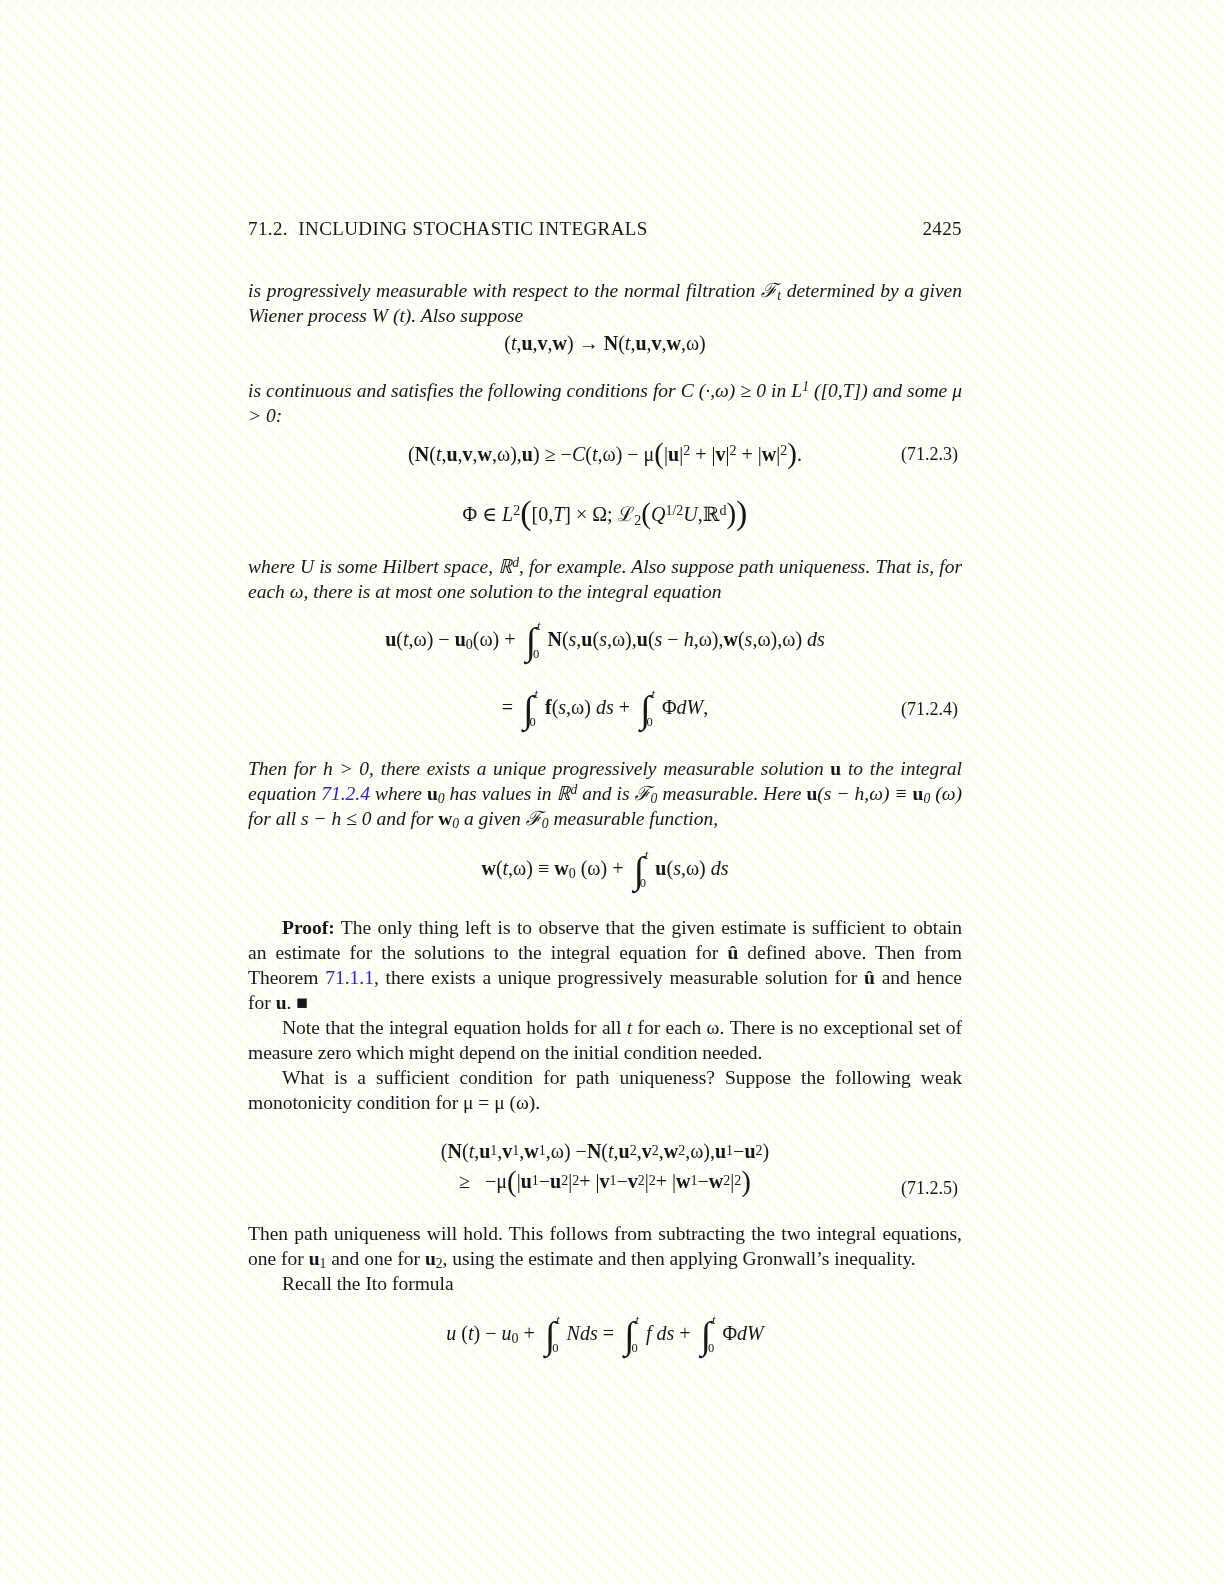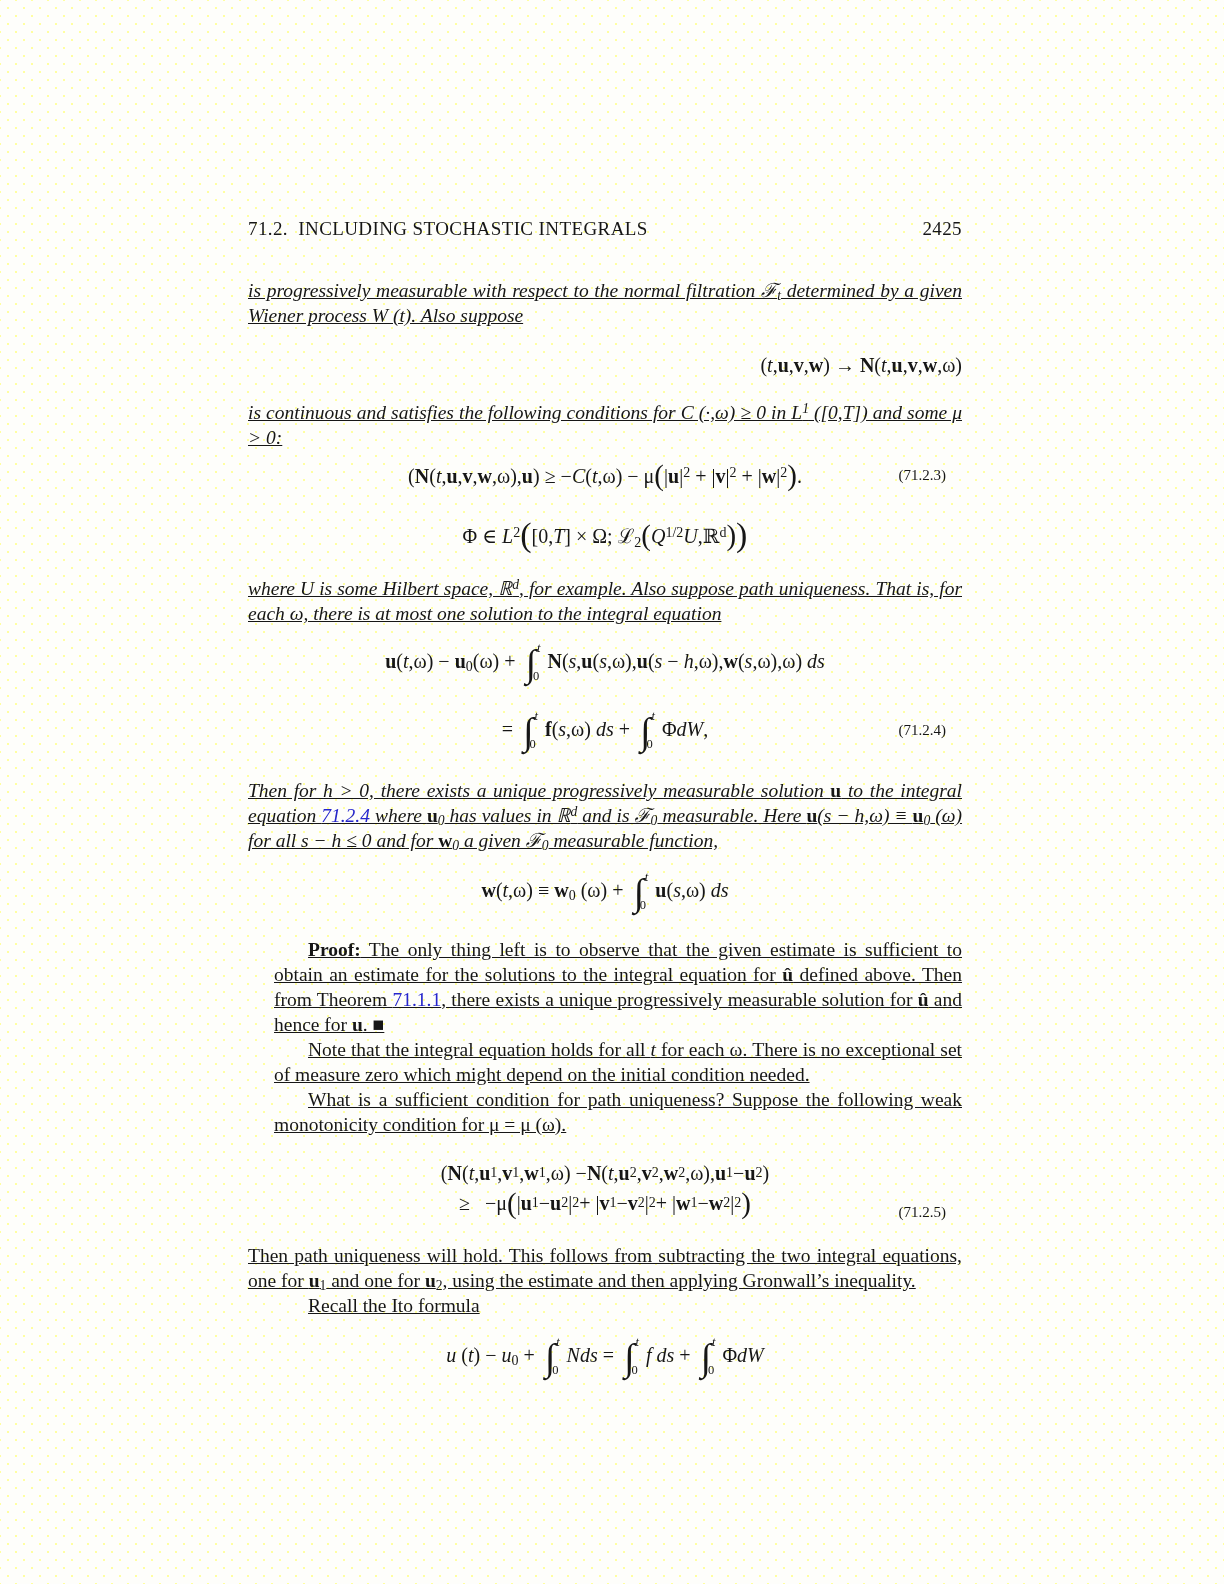--- a/index.html
+++ b/index.html
@@ -26,51 +26,50 @@
     width:1224px;height:1296px;
     padding:218px 262px 0 248px;
   }
   .hdr{
     display:flex;justify-content:space-between;align-items:baseline;
     font-size:19px;letter-spacing:0.4px;
   }
   .p{
     font-size:19.5px;line-height:25px;text-align:justify;
     margin:0;
-    text-decoration:underline;
   }
   .p.it{font-style:italic;}
-  .indent{text-indent:34px;margin-left:26px;}
+  .indent{text-indent:34px;}
   b{font-style:normal;font-weight:bold;}
   sub,sup{font-size:70%;line-height:0;}
   sup{vertical-align:0.45em;}
   sub{vertical-align:-0.25em;}
   .link{color:var(--link);cursor:pointer;}
   
   .eq{
     position:relative;
     display:flex;justify-content:center;align-items:center;
     font-size:20px;line-height:1.15;
   }
   .eq .tag{
-    position:absolute;right:16px;top:50%;transform:translateY(-50%);
-    font-size:15px;font-style:normal;
+    position:absolute;right:4px;top:50%;transform:translateY(-50%);
+    font-size:18px;font-style:normal;
   }
   .eqline{display:flex;justify-content:center;align-items:center;}
   .bp{font-size:29px;font-weight:400;vertical-align:-2px;line-height:0;}
   .bp2{font-size:34px;font-weight:400;vertical-align:-3px;line-height:0;}
   
   .igr{display:inline-flex;align-items:center;vertical-align:middle;margin:0 2px 0 5px;}
   .is{font-size:38px;line-height:0.9;}
   .il{display:inline-flex;flex-direction:column;justify-content:space-between;height:42px;font-size:12.5px;line-height:1;}
   .iu{margin-left:1px;margin-top:0;}
   .id{margin-left:-4px;margin-bottom:2px;}
   
   .m-para1{margin-top:38px;}
-  .m-eqA{margin-top:22px;min-height:30px;justify-content:flex-end;}
+  .m-eqA{min-height:30px;}
   .m-para2{margin-top:20px;}
   .m-eq3{margin-top:4px;min-height:44px;}
   .m-para3{margin-top:16px;}
   .m-eqB{margin-top:14px;min-height:48px;}
   .m-para4{margin-top:16px;}
   .m-eqC{margin-top:8px;min-height:58px;text-align:center;}
   .m-eq4{margin-top:10px;min-height:58px;}
   .m-para5{margin-top:18px;}
   .m-eqD{margin-top:10px;min-height:58px;align-items:center;}
   .m-para6{margin-top:16px;}

